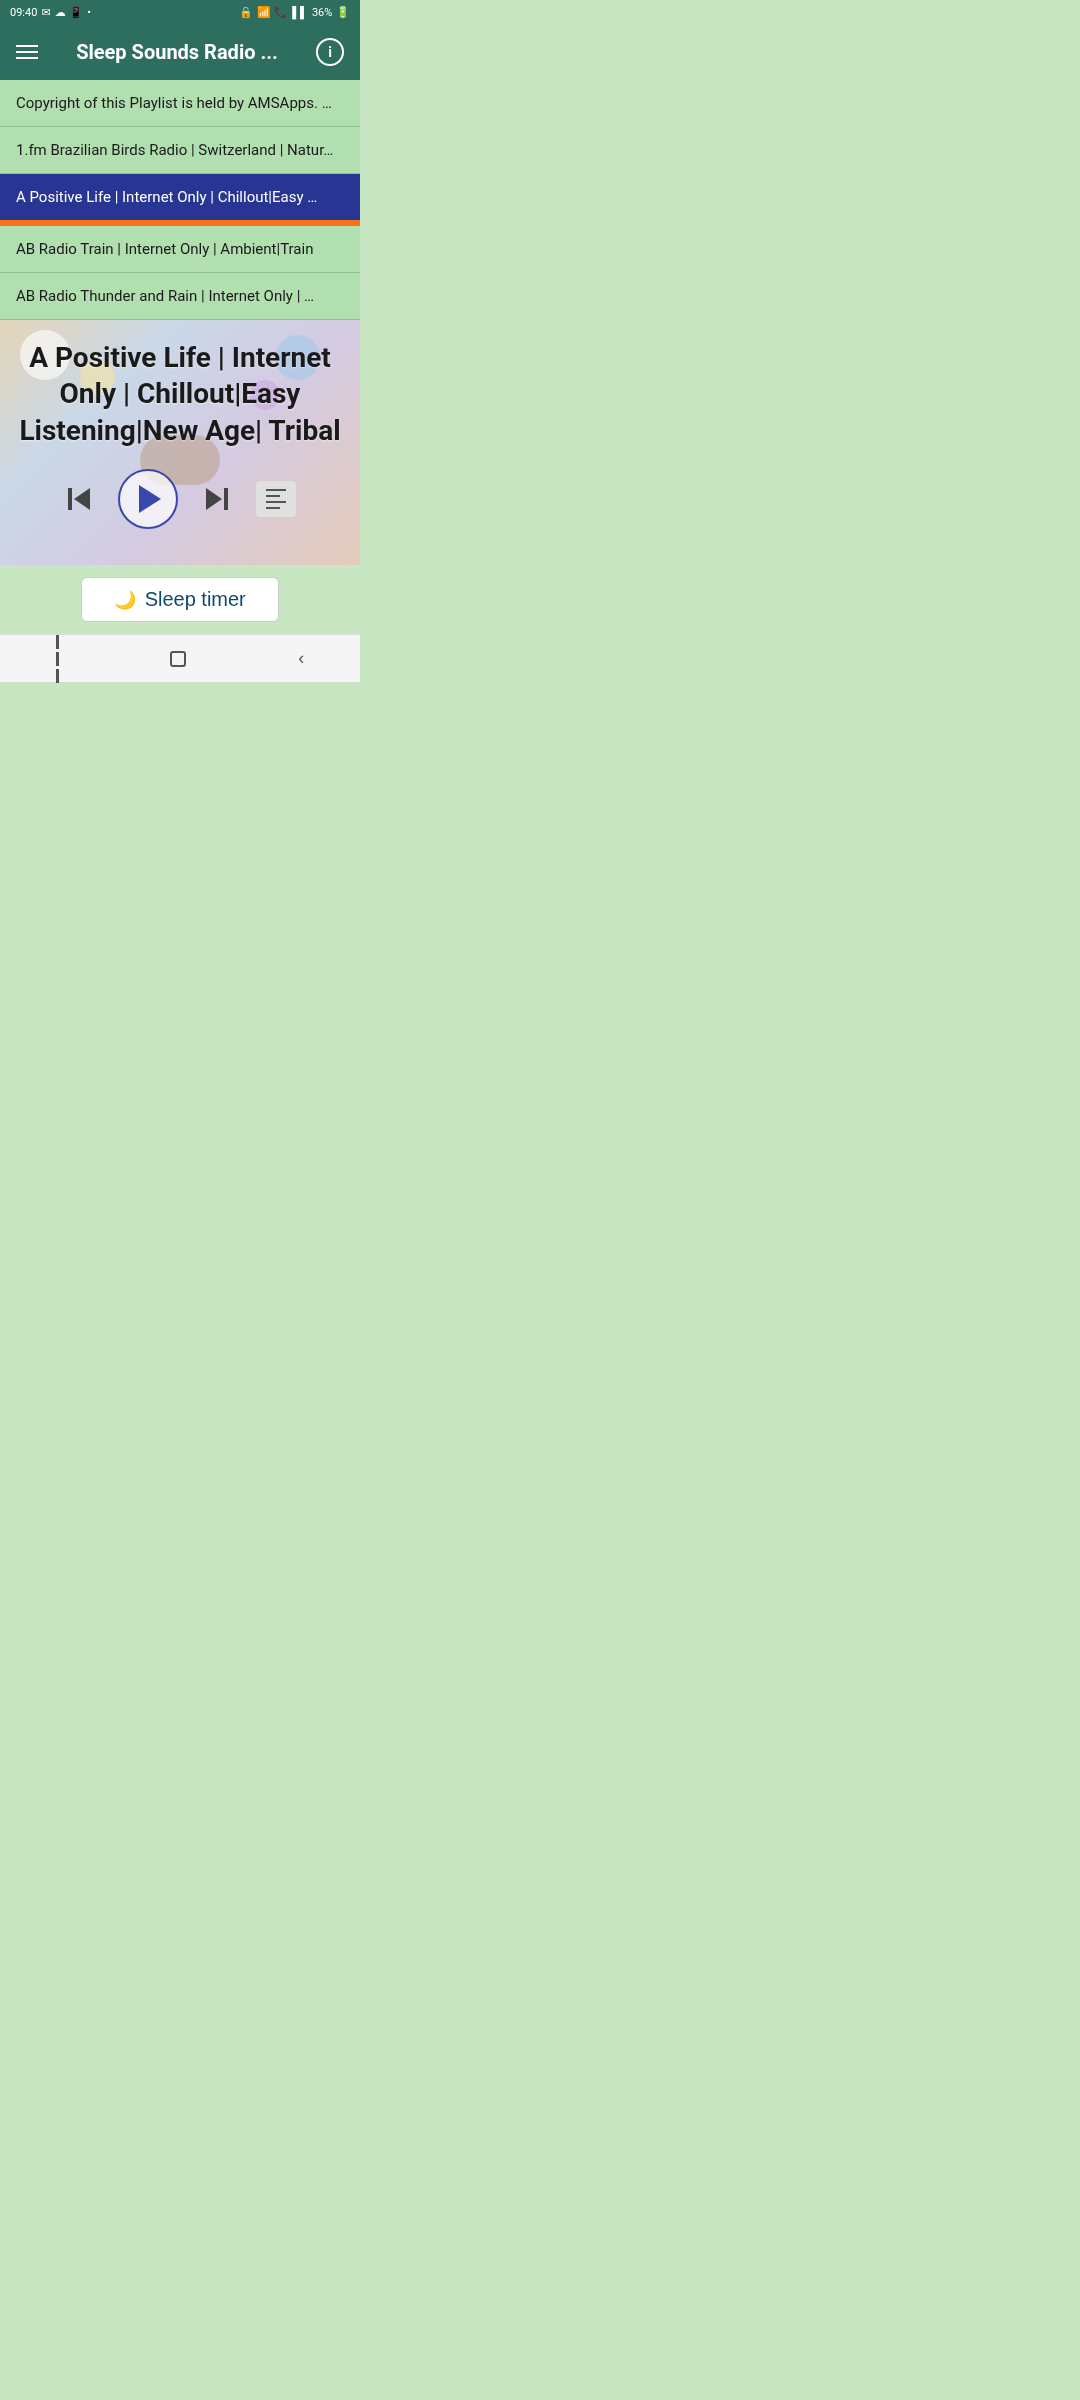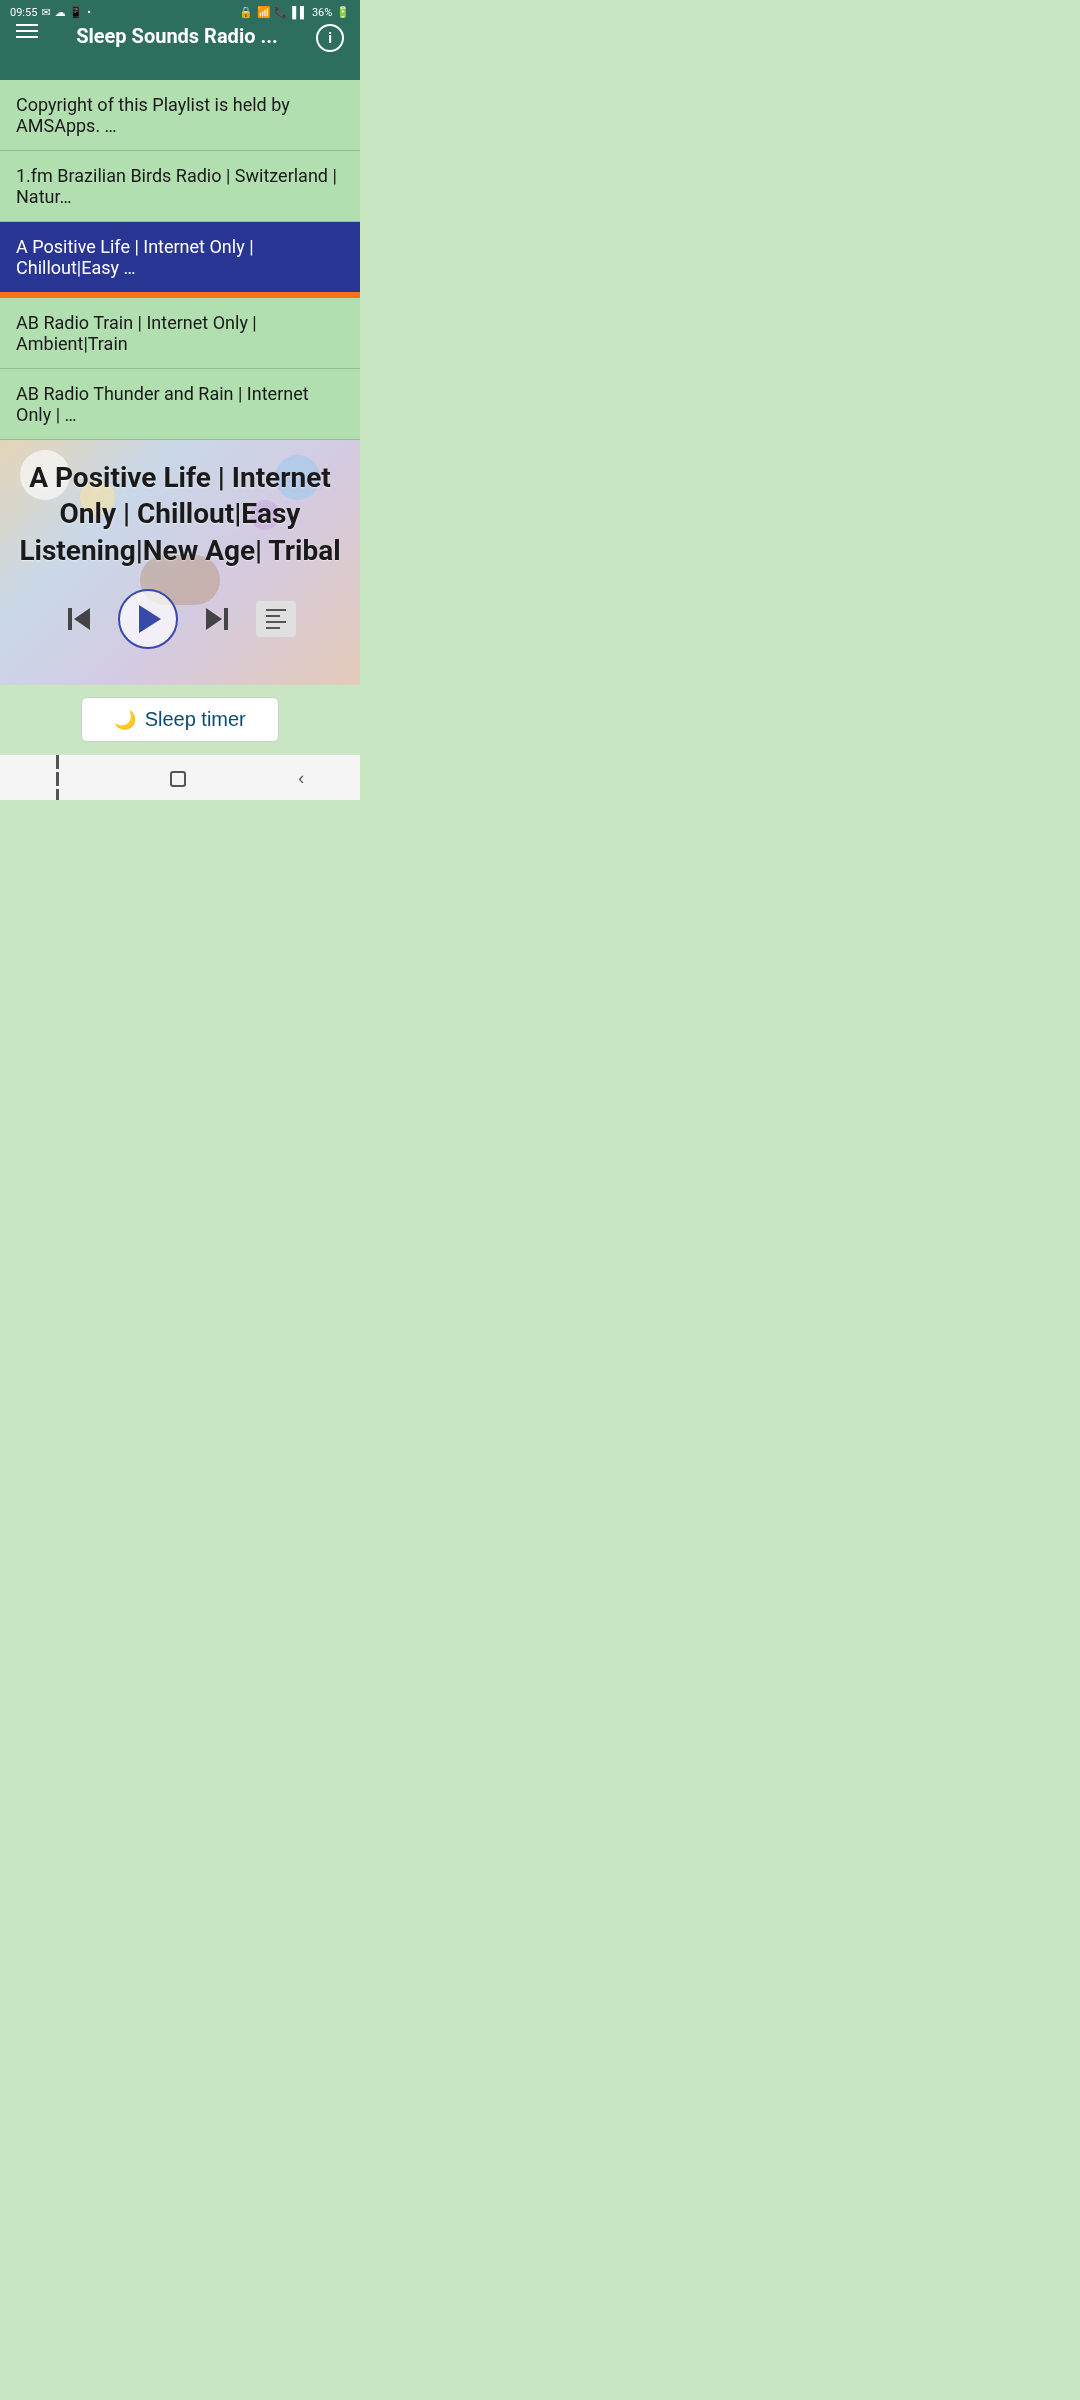--- a/index.html
+++ b/index.html
@@ -36,21 +36,21 @@
       display: flex;
       align-items: center;
       gap: 4px;
     }
 
     
     .app-bar {
       background: #2e6e5e;
       height: 56px;
       display: flex;
-      align-items: flex-start;
+      align-items: center;
       justify-content: space-between;
       padding: 0 16px;
       color: white;
     }
 
     .app-bar-title {
       font-size: 20px;
       font-weight: bold;
       color: white;
       flex: 1;
@@ -86,21 +86,21 @@
     }
 
     
     .playlist {
       background: #b2dfb0;
       flex: 1;
     }
 
     .playlist-item {
       padding: 14px 16px;
-      font-size: 18px;
+      font-size: 15px;
       color: #1a1a1a;
       border-bottom: 1px solid #90c090;
       cursor: pointer;
       background: transparent;
     }
 
     .playlist-item.active {
       background: #283593;
       color: white;
       border-bottom: 6px solid #f97316;
@@ -317,21 +317,21 @@
     .nav-back {
       font-size: 18px;
       color: #555;
     }
   </style>
 </head>
 <body>
 
 <div class="status-bar">
   <div class="status-left">
-    <span>09:55</span>
+    <span>09:40</span>
     <span>✉</span>
     <span>☁</span>
     <span>📱</span>
     <span>•</span>
   </div>
   <div class="status-right">
     <span>🔒</span>
     <span>📶</span>
     <span>📞</span>
     <span>▌▌</span>

